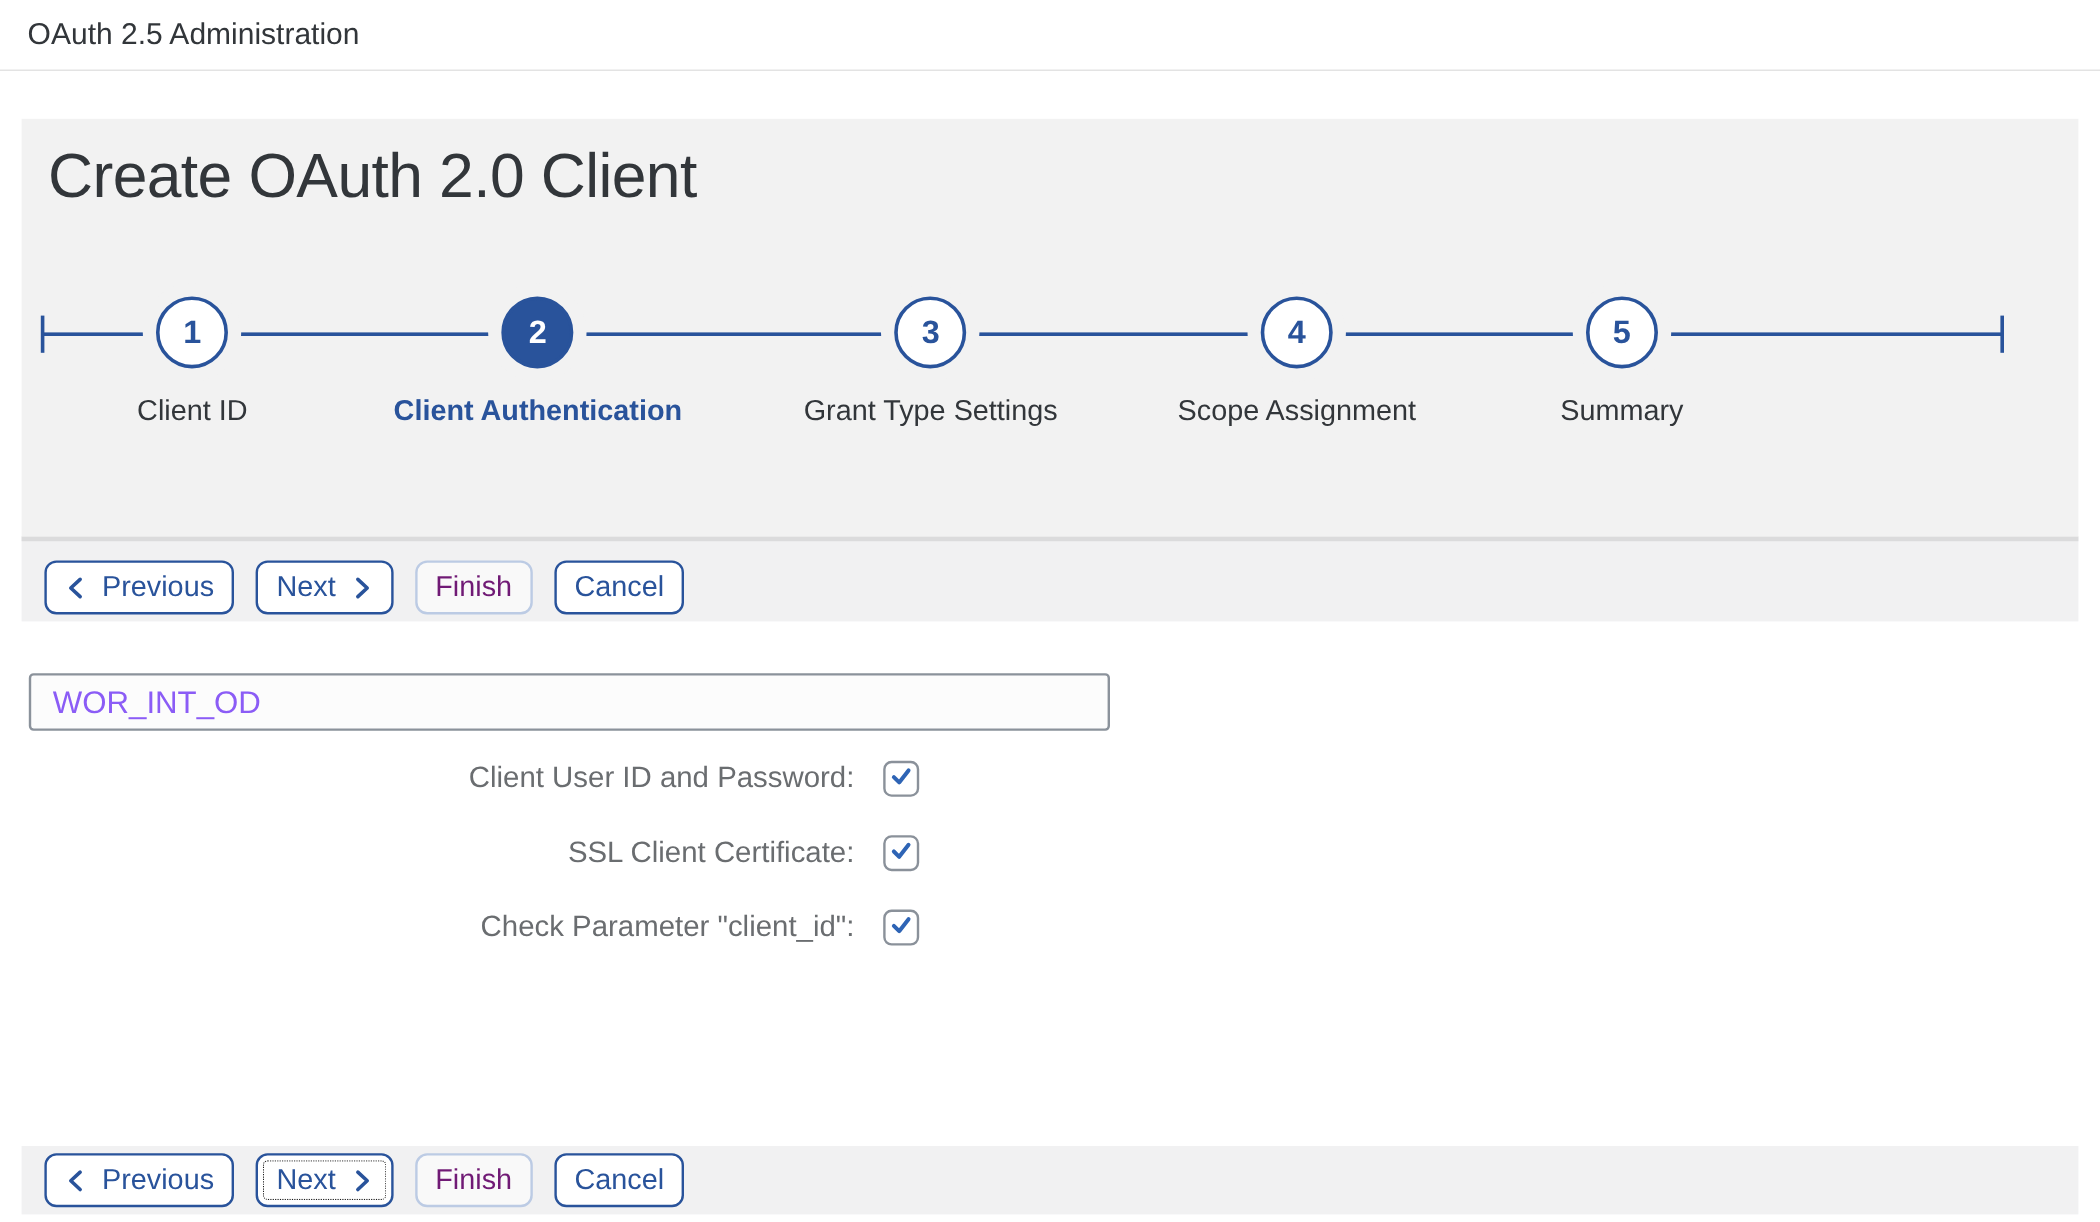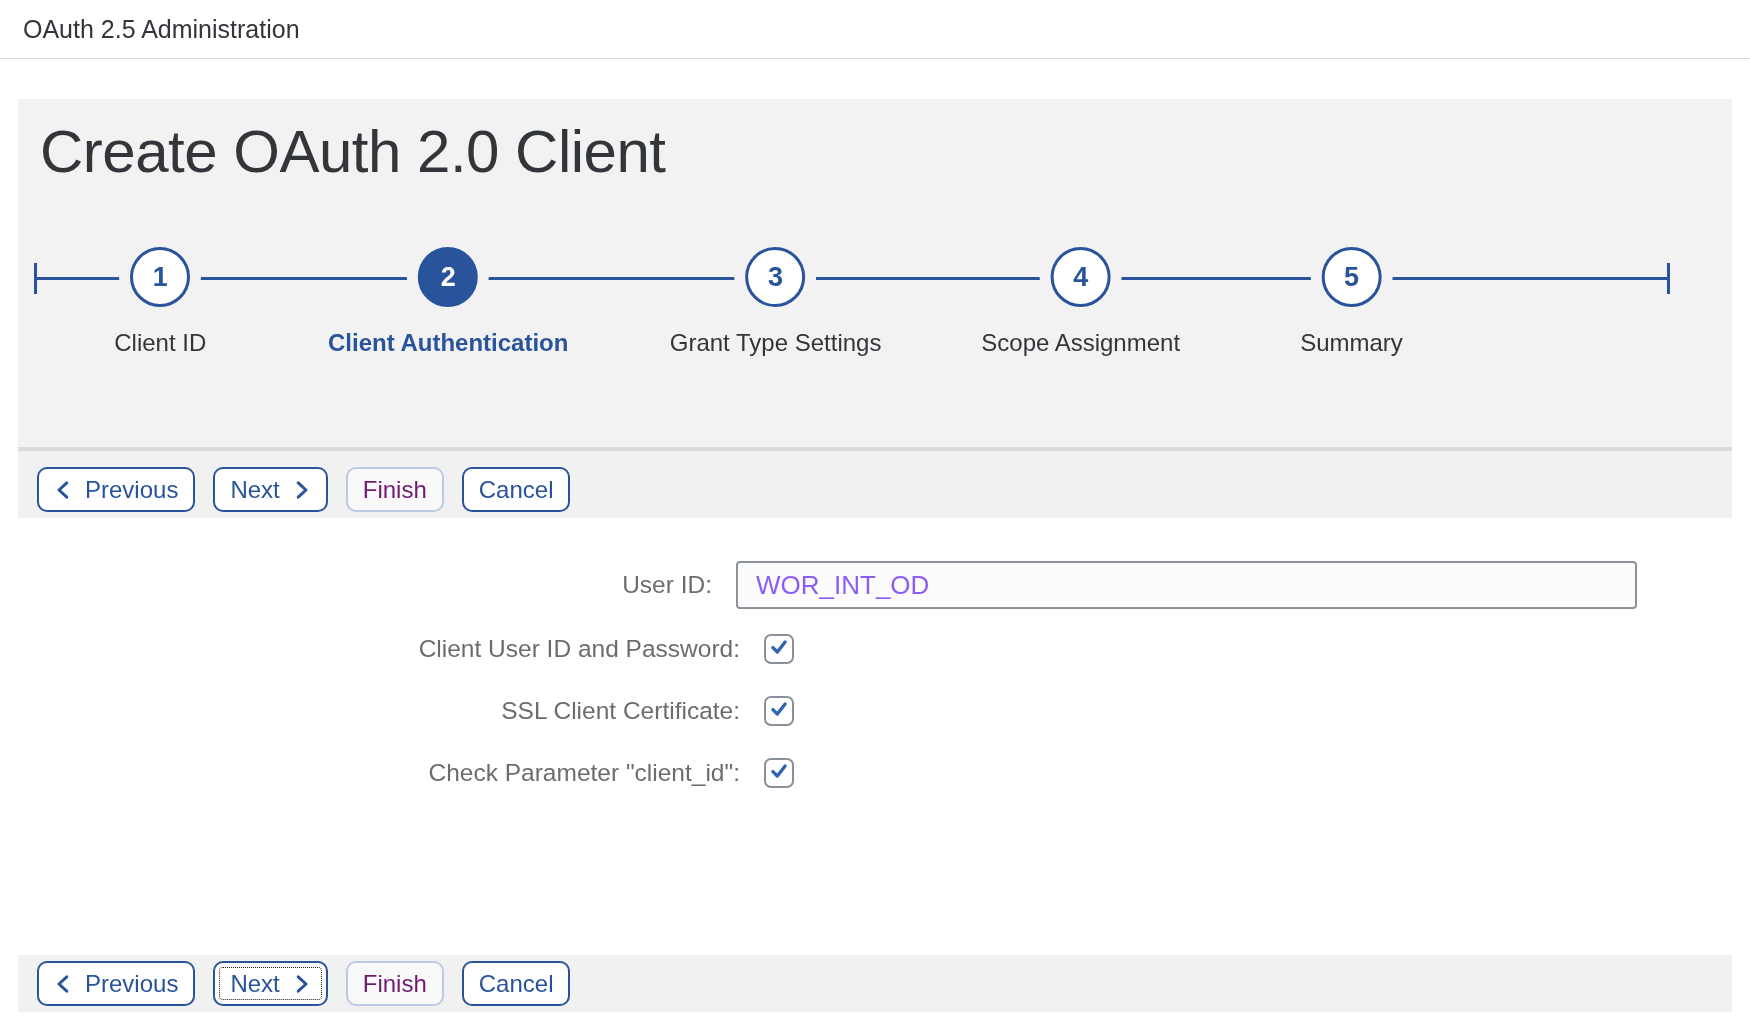--- a/index.html
+++ b/index.html
@@ -6,21 +6,21 @@
   html,body { width:1750px; height:1018px; background:#ffffff; overflow:hidden;
               font-family:"Liberation Sans", sans-serif; color:#32363a; }
 
   
   .app-header { height:59px; display:flex; align-items:center; padding:0 23px;
                 border-bottom:1px solid #dcdcdc; background:#fff; }
   .app-title  { font-size:25px; color:#32363a; }
 
   
   .hero { position:relative; margin:40px 18px 0 18px; height:348px; background:#f2f2f2; }
-  .page-title { position:absolute; top:18px; left:22px; font-size:60px; font-weight:400;
+  .page-title { position:absolute; top:18px; left:22px; font-size:52px; font-weight:400;
                 color:#32363a; letter-spacing:-0.5px; }
 
   
   .track { position:absolute; top:178px; left:17px; right:63px; height:3px; background:#29539b; }
   .cap { position:absolute; top:164px; width:3px; height:31px; background:#29539b; }
   .cap.left { left:16px; } .cap.right { right:62px; }
   .step { position:absolute; top:148px; transform:translateX(-50%);
           display:flex; flex-direction:column; align-items:center; }
   .step .circle { width:60px; height:60px; border-radius:50%; background:#fff;
                   border:3px solid #29539b; color:#29539b; font-size:27px; font-weight:700;
@@ -40,21 +40,21 @@
          color:#29539b; font-size:24px; font-family:inherit; cursor:pointer; }
   .btn svg { display:block; }
   .btn.disabled { border-color:#bccbe4; color:#701a75; background:rgba(255,255,255,.55);
                   cursor:default; }
   .btn.focused { outline:1.5px dotted #1c1c1c; outline-offset:-7px; }
 
   
   .form { padding-top:43px; background:#fff; }
   .row { display:flex; align-items:center; }
   .row.input-row   { margin-bottom:25px; }
-  .row.check-row   { margin-bottom:32px;margin-left:28px; }
+  .row.check-row   { margin-bottom:32px; }
   .flabel { width:712px; text-align:right; font-size:24.5px; color:#6a6d70; }
   .control { margin-left:24px; display:flex; align-items:center; }
   .text-input { width:901px; height:48px; border:2px solid #8b929b; border-radius:4px;
                 background:#fcfcfc; font-size:26px; color:#8b5cf6; padding:0 18px;
                 font-family:inherit; }
   .checkbox { width:30px; height:30px; border:2px solid #8a919a; border-radius:7px;
               background:#fff; display:flex; align-items:center; justify-content:center;
               cursor:pointer; }
 
   .spacer { height:135px; background:#fff; }
@@ -115,21 +115,20 @@
   <button class="btn disabled">
     <span>Finish</span>
   </button>
   <button class="btn">
     <span>Cancel</span>
   </button>
 </div>
 
 <div class="form">
   <div class="row input-row">
-    <div class="flabel">User ID:</div>
     <div class="control">
       <input class="text-input" type="text" value="WOR_INT_OD" style="">
     </div>
   </div>
   <div class="row check-row">
     <div class="flabel">Client User ID and Password:</div>
     <div class="control">
       <div class="checkbox">
         <span><svg width="20" height="20" viewBox="0 0 18 18">
               <path d="M3.5 9.5 L7.5 13.5 L14.5 4.5" fill="none" stroke="#2e64b5" stroke-width="3" stroke-linecap="round" stroke-linejoin="round"></path>

